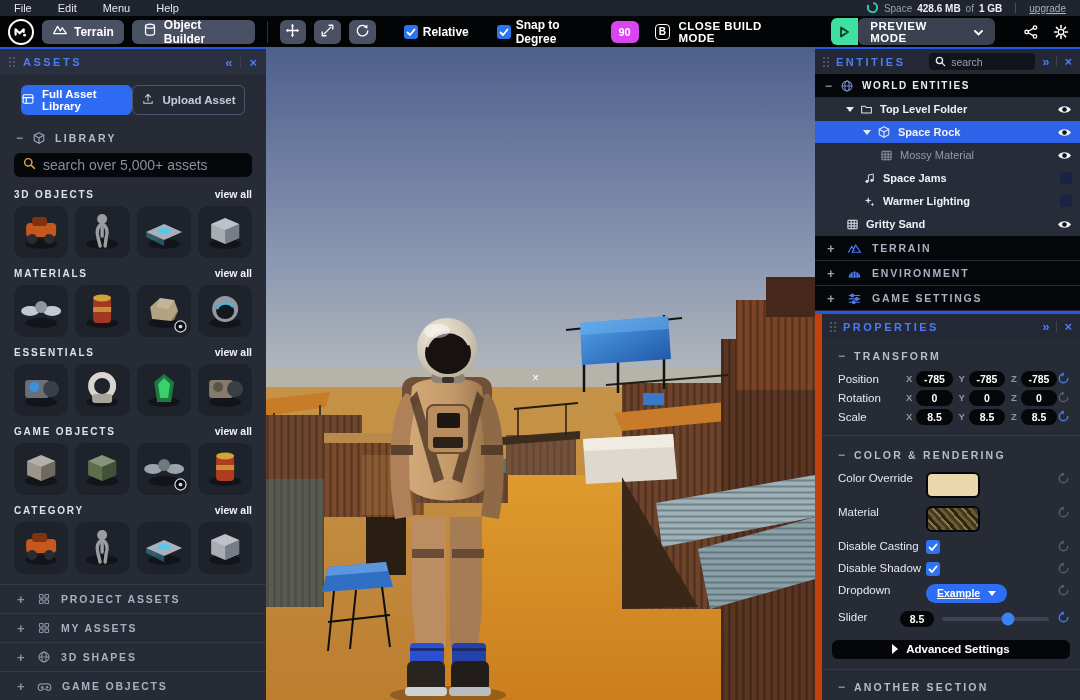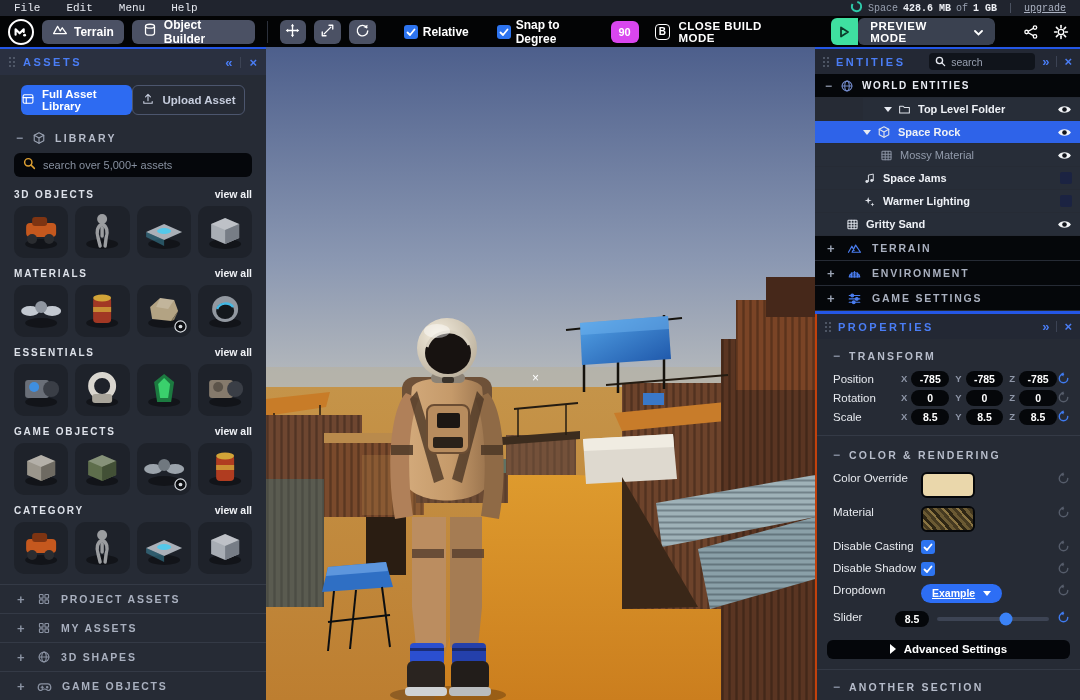--- a/index.html
+++ b/index.html
@@ -1,21 +1,21 @@
 <!DOCTYPE html>
 <html><head>
 <meta charset="utf-8">
 <style>
   * { margin:0; padding:0; box-sizing:border-box; }
   html,body { width:1080px; height:700px; overflow:hidden; background:#000;
     font-family:"Liberation Sans", sans-serif; -webkit-font-smoothing:antialiased; }
 
   
   .menubar { height:16px; background:#20242e; display:flex; align-items:center;
-    padding:0 14px; color:#e6e9f0; font-size:11px;font-family:Liberation Mono, monospace; }
+    padding:0 14px; color:#e6e9f0; font-size:11px; }
   .menubar .menu-item { margin-right:26px; cursor:default; }
   .menubar .spacer { flex:1; }
   .storage { display:flex; align-items:center; gap:5px; font-size:10px; color:#98a0b0; }
   .storage b { color:#eef0f5; font-weight:bold; }
   .storage .vdiv { width:1px; height:10px; background:#4a5160; margin:0 8px; }
   .storage .upgrade { color:#aab1c0; text-decoration:underline; }
 
   
   .toolbar { height:31px; background:#030405; display:flex; align-items:center; padding:0 8px; gap:8px; }
   .logo { width:26px; height:26px; border:2px solid #fff; border-radius:50%;
@@ -56,21 +56,21 @@
   .bluebtn { flex:1; height:30px; background:#2d6bf2; border-radius:6px; color:#fff; font-size:11.5px;
     font-weight:bold; display:flex; align-items:center; justify-content:center; gap:7px; }
   .ghostbtn { flex:1; height:30px; border:1px solid #4c566e; border-radius:6px; color:#c6cddd;
     font-size:11.5px; font-weight:bold; display:flex; align-items:center; justify-content:center; gap:7px; }
   .libhead { display:flex; align-items:center; gap:9px; padding:8px 16px 6px; color:#b6bcca; }
   .libhead .minus { color:#8a92a4; font-size:12px; font-weight:bold; }
   .libhead .lbl { font-size:10.5px; font-weight:bold; letter-spacing:2.2px; }
   .searchbox { margin:2px 14px 8px; height:24px; background:#05070b; border-radius:6px;
     display:flex; align-items:center; gap:7px; padding:0 9px; }
   .searchbox input { flex:1; background:transparent; border:none; outline:none; color:#c8cdd8;
-    font-size:11px; font-family:"Liberation Sans",sans-serif; }
+    font-size:14px; font-family:"Liberation Sans",sans-serif; }
   .searchbox input::placeholder { color:#87909f; }
   .asec { padding:0 14px; margin-bottom:9px; }
   .asec-head { display:flex; align-items:center; justify-content:space-between; margin:3px 0 6px; }
   .asec-title { color:#dde1e9; font-size:10px; font-weight:bold; letter-spacing:1.8px; }
   .viewall { color:#f0f2f6; font-size:10.5px; font-weight:bold; }
   .thumbrow { display:grid; grid-template-columns:repeat(4,1fr); gap:7px; }
   .thumb { height:52px; background:#1e222a; border-radius:10px; position:relative; overflow:hidden; }
   .thumb svg { width:100%; height:100%; display:block; }
   .badge { position:absolute; right:4px; bottom:4px; width:13px; height:13px; }
   .agroups { margin-top:auto; }
@@ -103,21 +103,21 @@
   .trow .tlbl { flex:1; color:#eef1f6; font-size:11px; font-weight:bold; }
   .trow.dim .tlbl { color:#939cac; font-weight:normal; }
   .trow.dim .ticon { color:#8a92a2; }
   .eyebtn { width:16px; display:flex; justify-content:center; }
   .sqoff { width:12px; height:12px; background:#1b2342; border-radius:2px; }
   .esec { height:24px; background:#05070a; display:flex; align-items:center; gap:10px; padding:0 12px; margin-bottom:1px; }
   .esec .plus { color:#9aa2b2; font-size:13px; font-weight:bold; width:10px; }
   .esec .eico { color:#4a7df0; display:flex; }
   .esec .elbl { color:#a9b0bf; font-size:10.5px; font-weight:bold; letter-spacing:1.8px; }
   .bluediv { height:3px; background:#2457e6; }
-  .props { flex:1; border-left:2px solid #c2410c; display:flex; flex-direction:column; overflow:hidden; }
+  .props { flex:1; border-left:7px solid #c2410c; display:flex; flex-direction:column; overflow:hidden; }
   .sechead { display:flex; align-items:center; gap:9px; padding:10px 16px 6px; }
   .sechead .minus { color:#8a92a4; font-size:12px; font-weight:bold; }
   .sechead .lbl { color:#b6bcca; font-size:10.5px; font-weight:bold; letter-spacing:2.2px; }
   .prow { display:flex; align-items:center; padding:1.5px 10px 1.5px 16px; }
   .prow .plabel { width:62px; color:#e6e9ee; font-size:11.5px; flex:0 0 auto; }
   .axis { color:#8f97a8; font-size:9.5px; font-weight:bold; margin:0 4px 0 6px; }
   .valbox { width:44px; height:16px; background:#05070a; border-radius:8px; color:#fff;
     font-size:10.5px; font-weight:bold; display:flex; align-items:center; justify-content:center; }
   .reset { margin-left:auto; display:flex; }
   .reset.on { color:#3f7bf0; } .reset.off { color:#565d6b; }
@@ -744,21 +744,21 @@
       <span style="color:#7289c9;display:flex">
           <svg width="14" height="14" viewBox="0 0 20 20" fill="none" stroke="currentColor" stroke-width="1.6" stroke-linecap="round" stroke-linejoin="round">
             <circle cx="10" cy="10" r="7"></circle>
             <ellipse cx="10" cy="10" rx="3.2" ry="7"></ellipse>
             <line x1="3" y1="10" x2="17" y2="10"></line>
           </svg>
         </span>
       <span class="lbl">WORLD ENTITIES</span>
     </div>
     <div id="entity-tree">
-        <div class="trow" style="padding-left: 21px; margin-left: 48px;">
+        <div class="trow" style="padding-left: 31px;">
           <span class="caret"></span>
           <span class="ticon">
             <svg width="13" height="13" viewBox="0 0 20 20" fill="none" stroke="currentColor" stroke-width="1.6" stroke-linecap="round" stroke-linejoin="round">
               <path d="M2.5 5 H8 L10 7 H17.5 V15.5 H2.5 Z"></path>
             </svg>
           </span>
           <span class="tlbl">Top Level Folder</span>
           <span class="eyebtn">
             <svg width="15" height="11" viewBox="0 0 16 12">
               <path d="M1 6 C4 1.2 12 1.2 15 6 C12 10.8 4 10.8 1 6 Z" fill="#f2f4f7"></path>

